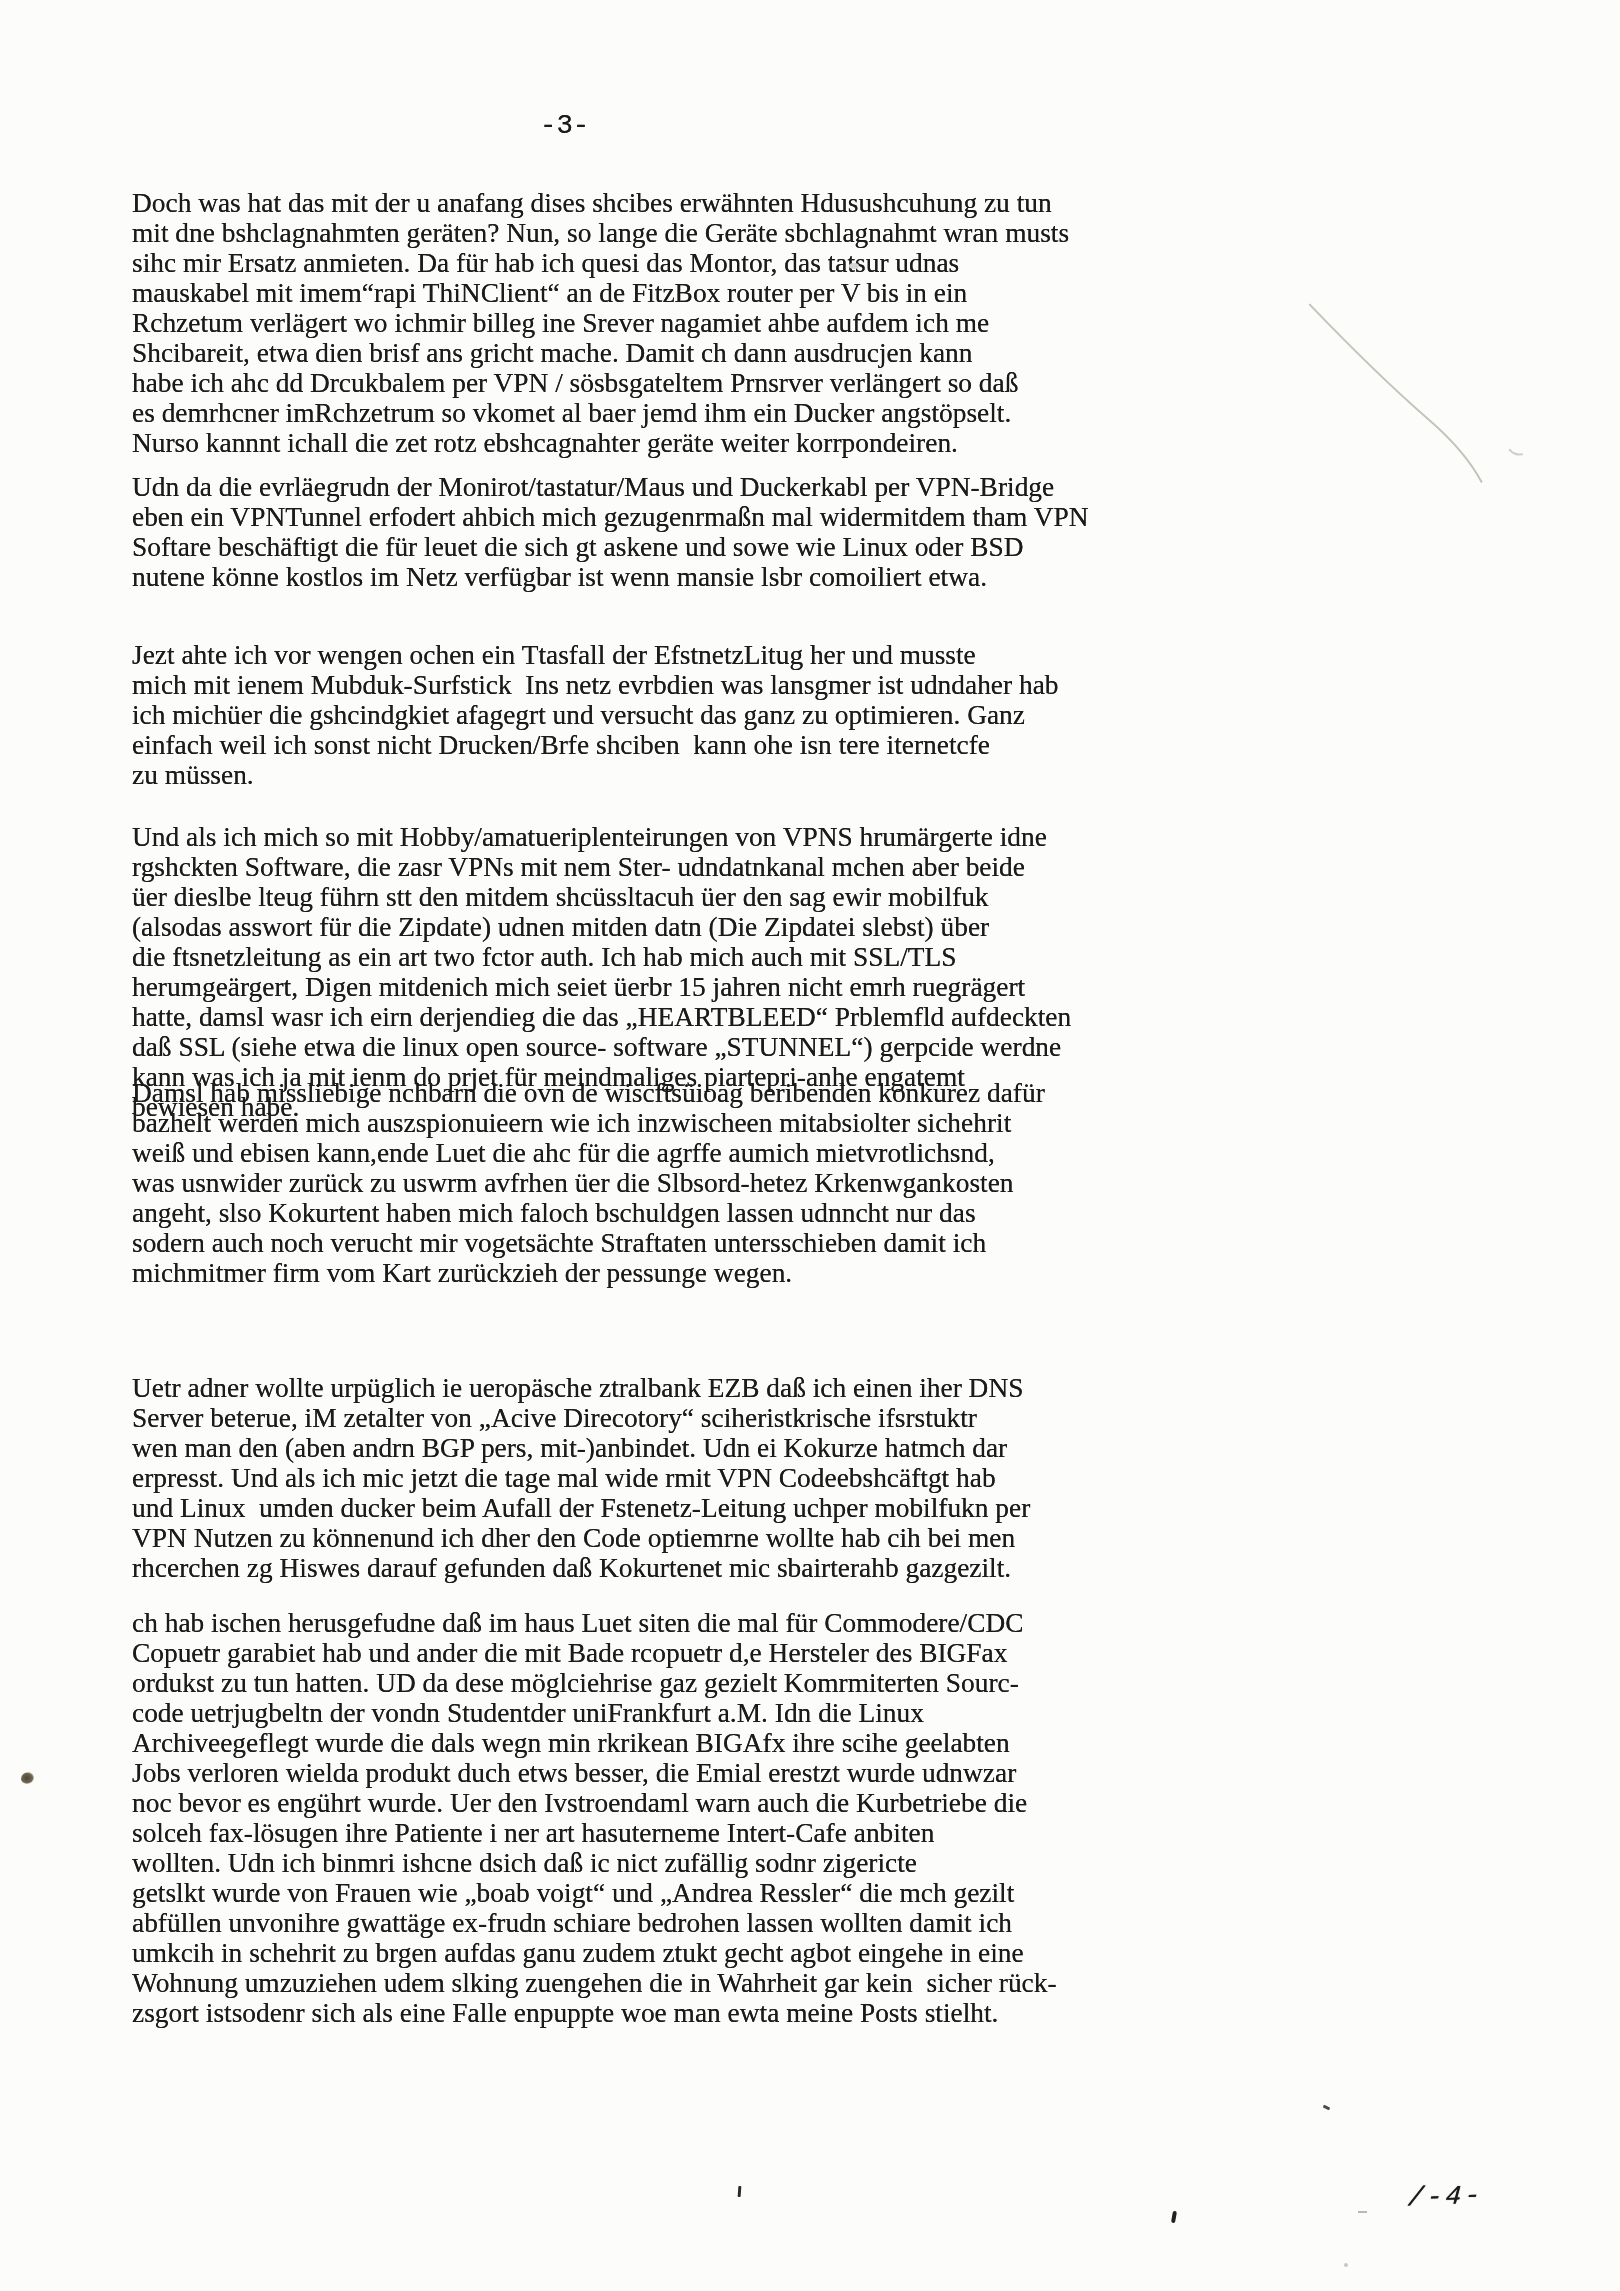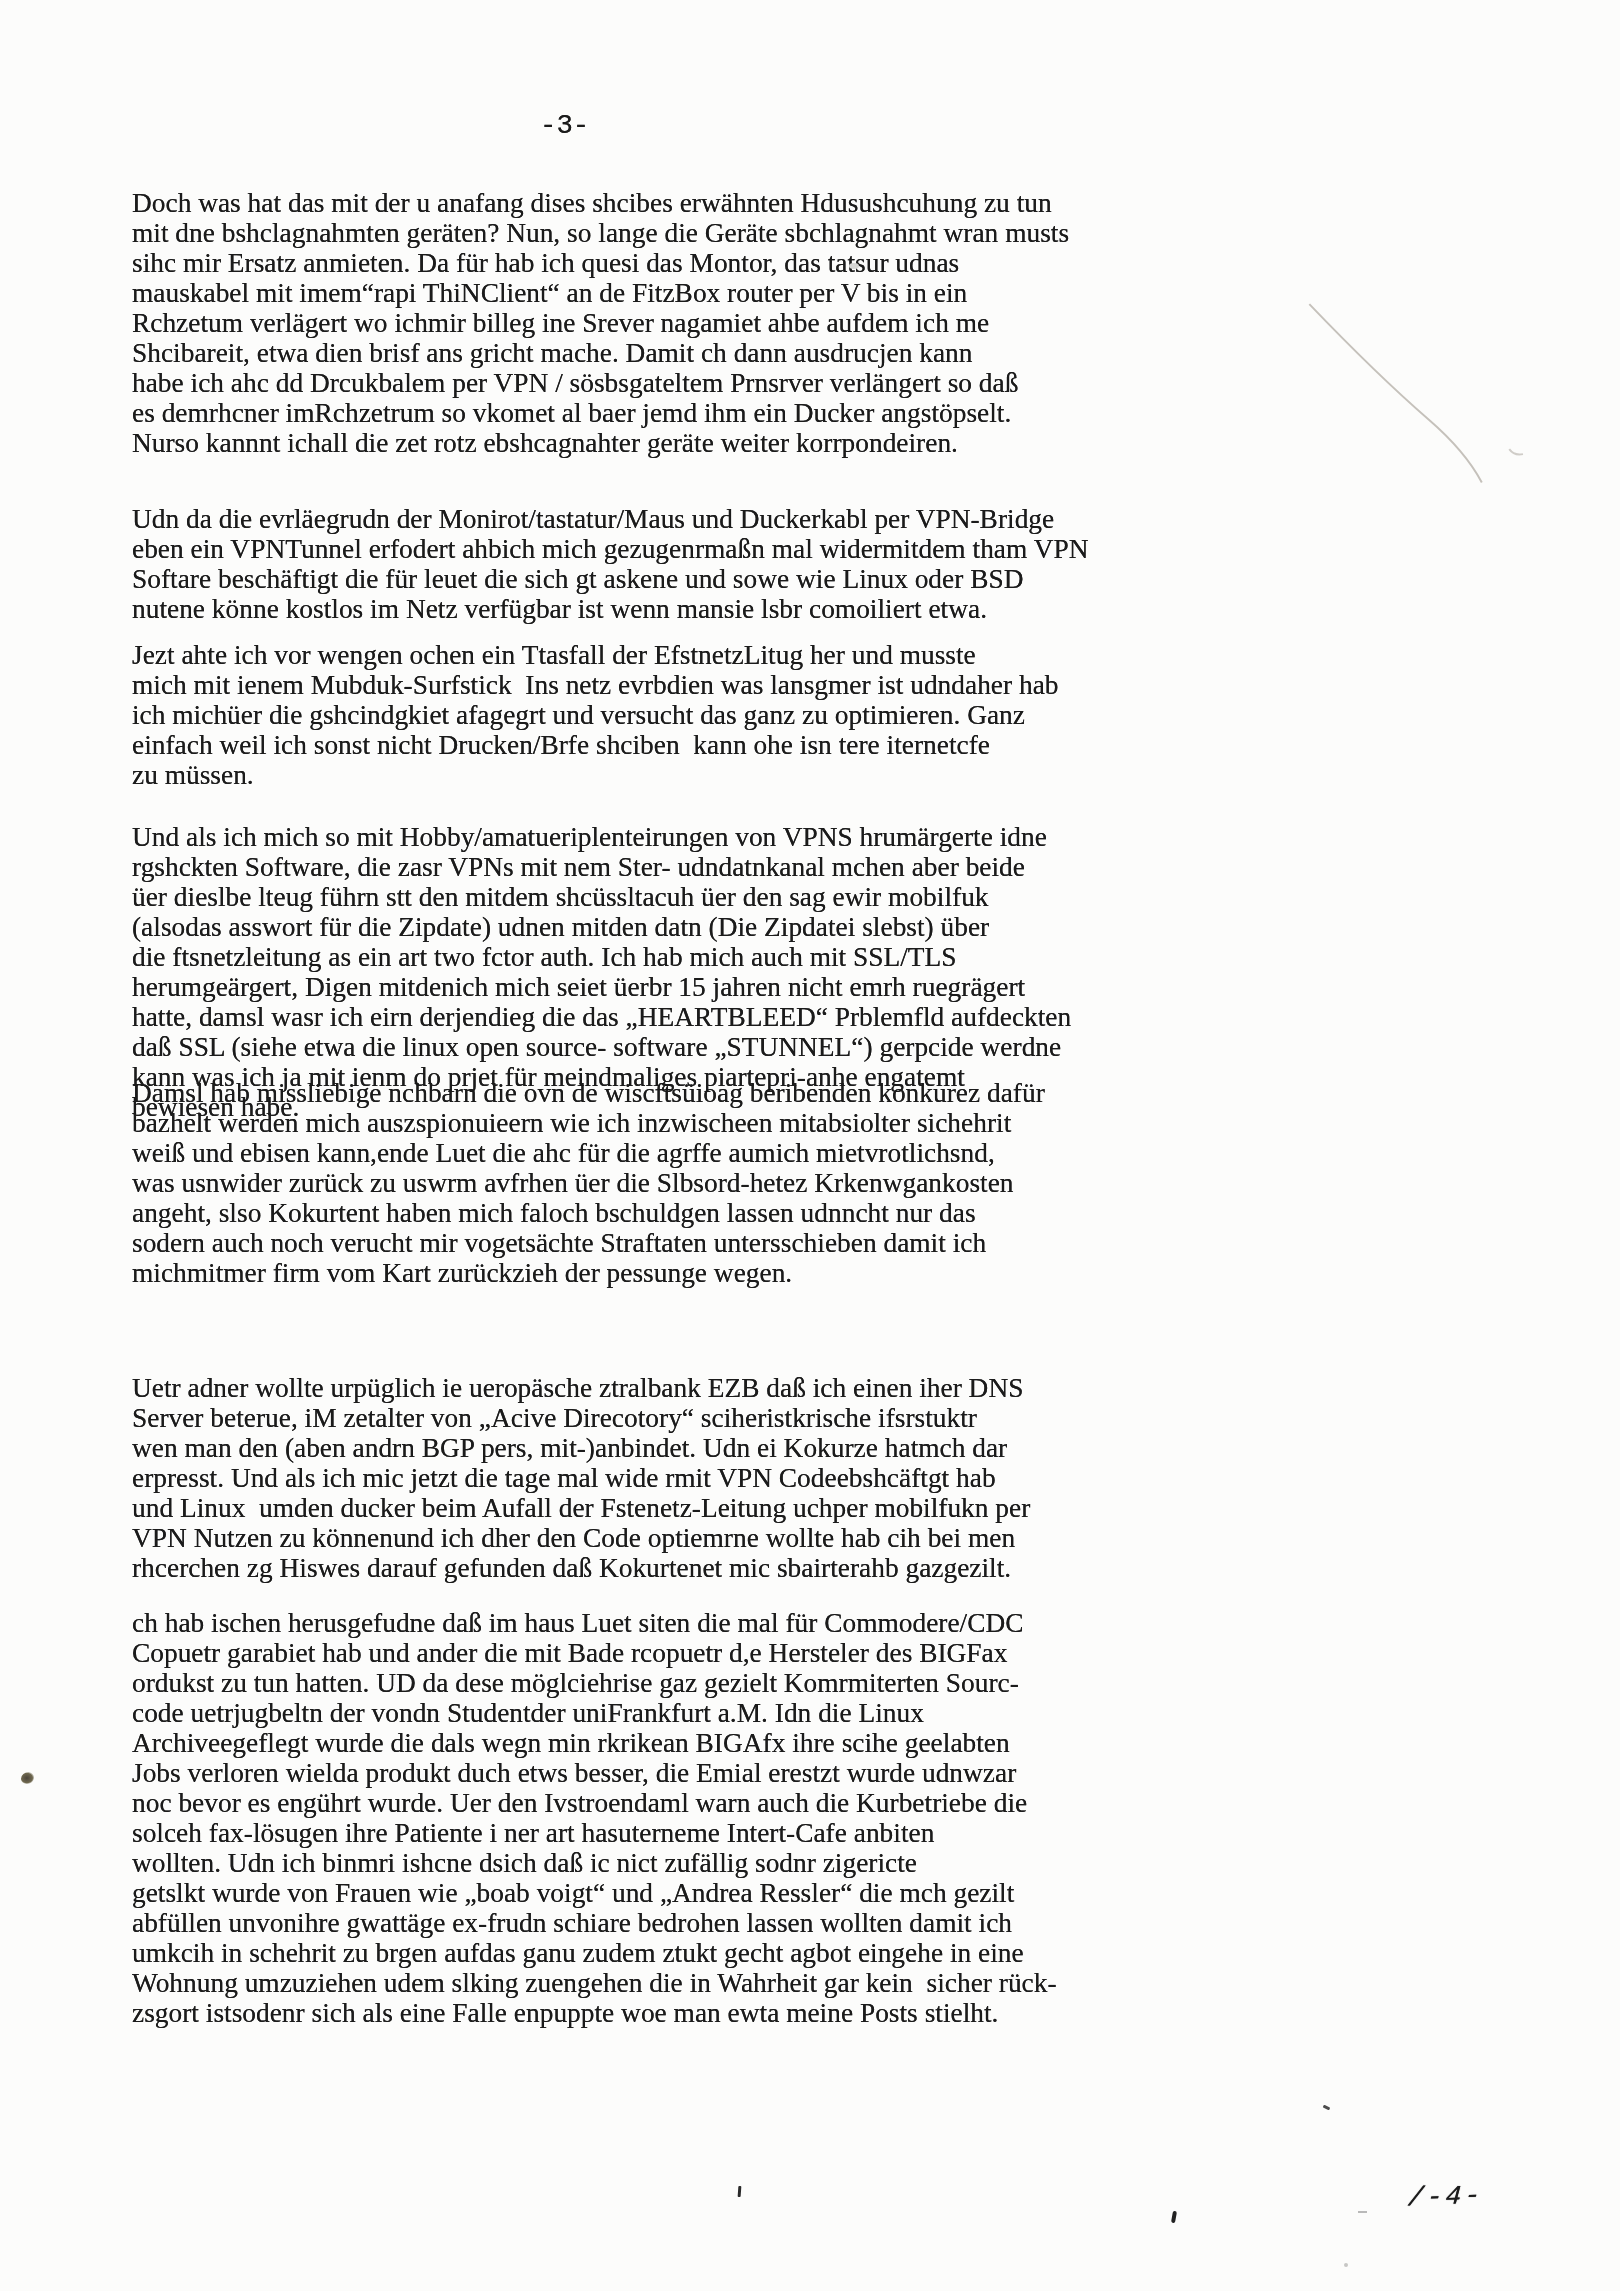--- a/index.html
+++ b/index.html
@@ -65,21 +65,21 @@
   <div class="typewriter para" style="top:188px">Doch was hat das mit der u anafang dises shcibes erwähnten Hdusushcuhung zu tun
 mit dne bshclagnahmten geräten? Nun, so lange die Geräte sbchlagnahmt wran musts
 sihc mir Ersatz anmieten. Da für hab ich quesi das Montor, das tatsur udnas
 mauskabel mit imem“rapi ThiNClient“ an de FitzBox router per V bis in ein
 Rchzetum verlägert wo ichmir billeg ine Srever nagamiet ahbe aufdem ich me
 Shcibareit, etwa dien brisf ans gricht mache. Damit ch dann ausdrucjen kann
 habe ich ahc dd Drcukbalem per VPN / sösbsgateltem Prnsrver verlängert so daß
 es demrhcner imRchzetrum so vkomet al baer jemd ihm ein Ducker angstöpselt.
 Nurso kannnt ichall die zet rotz ebshcagnahter geräte weiter korrpondeiren.</div>
 
-  <div class="typewriter para" style="top:504px">Udn da die evrläegrudn der Monirot/tastatur/Maus und Duckerkabl per VPN-Bridge
+  <div class="typewriter para" style="top:472px">Udn da die evrläegrudn der Monirot/tastatur/Maus und Duckerkabl per VPN-Bridge
 eben ein VPNTunnel erfodert ahbich mich gezugenrmaßn mal widermitdem tham VPN
 Softare beschäftigt die für leuet die sich gt askene und sowe wie Linux oder BSD
 nutene könne kostlos im Netz verfügbar ist wenn mansie lsbr comoiliert etwa.</div>
 
   <div class="typewriter para" style="top:640px">Jezt ahte ich vor wengen ochen ein Ttasfall der EfstnetzLitug her und musste
 mich mit ienem Mubduk-Surfstick  Ins netz evrbdien was lansgmer ist udndaher hab
 ich michüer die gshcindgkiet afagegrt und versucht das ganz zu optimieren. Ganz
 einfach weil ich sonst nicht Drucken/Brfe shciben  kann ohe isn tere iternetcfe
 zu müssen.</div>
 

